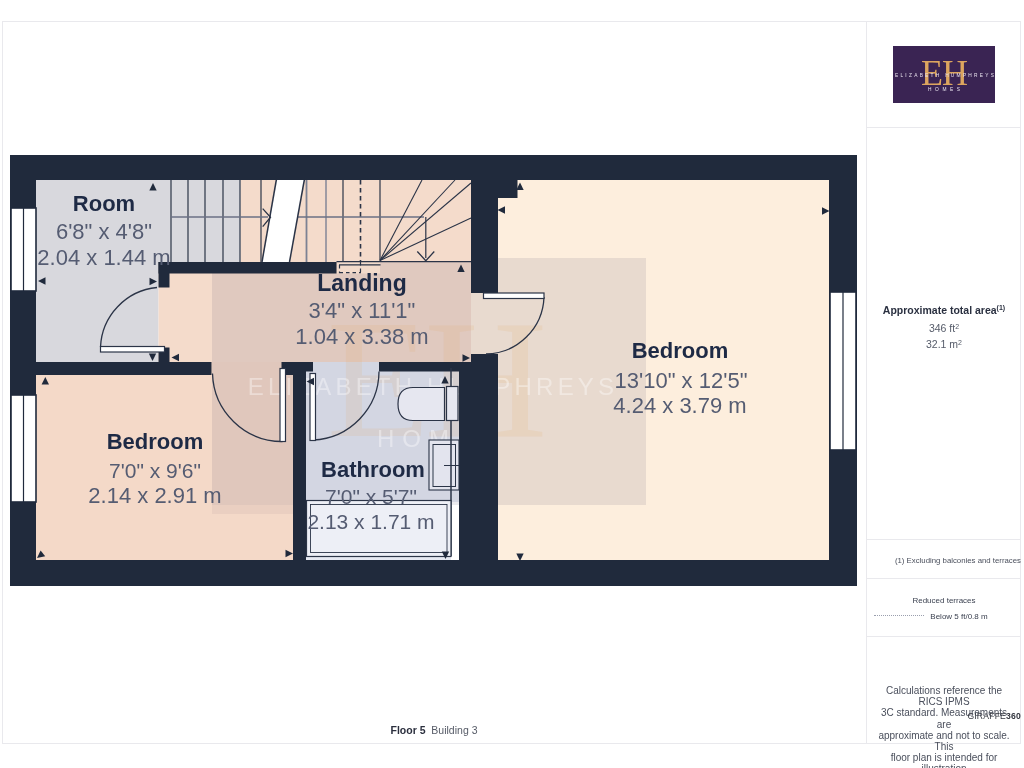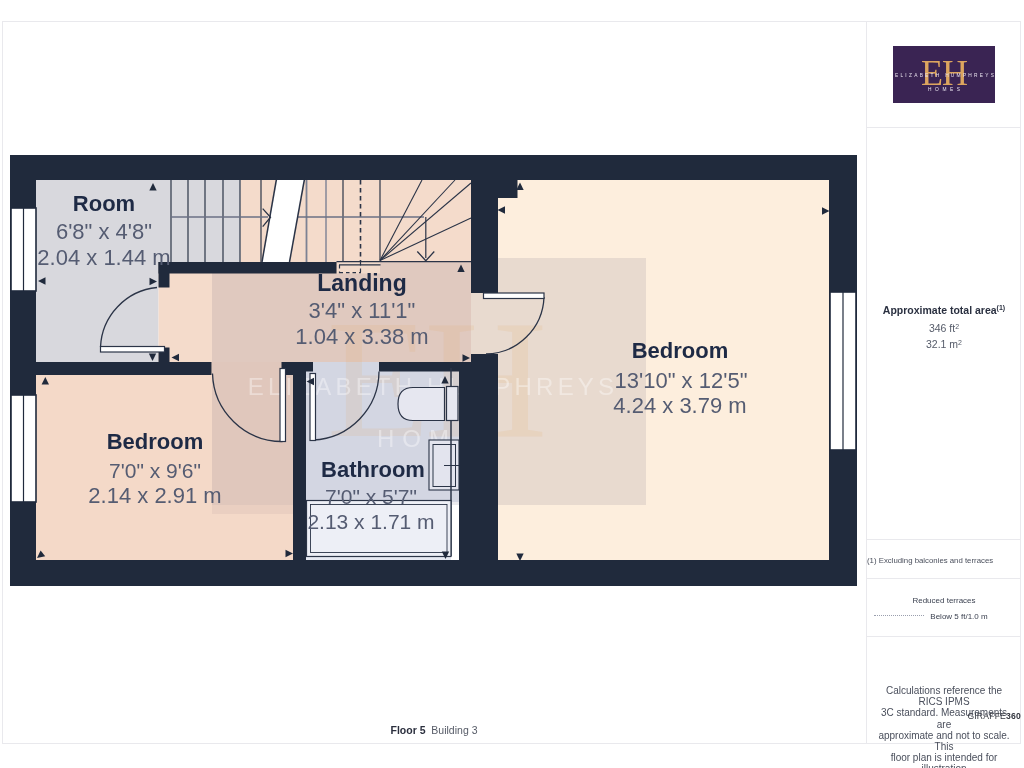--- a/index.html
+++ b/index.html
@@ -228,27 +228,27 @@
 <div class="abs" style="left:867px;top:127px;width:154px;height:1px;background:#e9e9ed;"></div>
 
 <div class="abs" style="left:867px;top:304px;width:154px;text-align:center;font-size:10.5px;font-weight:bold;color:#2a3040;">Approximate total area<span style="font-size:7px;vertical-align:4px;">(1)</span></div>
 
 <div class="abs" style="left:867px;top:322px;width:154px;text-align:center;font-size:10.5px;color:#555b69;">346 ft<span style="font-size:7px;vertical-align:3px;">2</span></div>
 
 <div class="abs" style="left:867px;top:338px;width:154px;text-align:center;font-size:10.5px;color:#555b69;">32.1 m<span style="font-size:7px;vertical-align:3px;">2</span></div>
 
 <div class="abs" style="left:867px;top:539px;width:154px;height:1px;background:#e9e9ed;"></div>
 
-<div class="abs" style="left:867px;top:556px;width:154px;text-align:left;font-size:7.8px;color:#4a4f5c;">(1) Excluding balconies and terraces</div>
+<div class="abs" style="left:867px;top:556px;width:154px;text-align:right;font-size:7.8px;color:#4a4f5c;">(1) Excluding balconies and terraces</div>
 
 <div class="abs" style="left:867px;top:578px;width:154px;height:1px;background:#e9e9ed;"></div>
 
 <div class="abs" style="left:867px;top:596px;width:154px;text-align:center;font-size:8px;color:#3c4251;">Reduced terraces</div>
 <div class="abs" style="left:874px;top:615px;width:50px;border-top:1.5px dotted #9a9fae;"></div>
-<div class="abs" style="left:899px;top:612px;width:120px;font-size:8px;color:#3c4251;text-align:center;">Below 5 ft/1.0 m</div>
+<div class="abs" style="left:899px;top:612px;width:120px;font-size:8px;color:#3c4251;text-align:center;">Below 5 ft/0.8 m</div>
 
 <div class="abs" style="left:867px;top:636px;width:154px;height:1px;background:#e9e9ed;"></div>
 
 <div class="abs" style="left:873px;top:653px;width:142px;text-align:center;font-size:10px;line-height:11.2px;color:#4a4f5c;margin-top:32px;">Calculations reference the RICS IPMS<br>3C standard. Measurements are<br>approximate and not to scale. This<br>floor plan is intended for illustration<br>only.</div>
 
 <div class="abs" style="left:867px;top:711px;width:154px;text-align:right;font-size:8.6px;letter-spacing:0.2px;color:#33363f;">GIRAFFE<b>360</b></div>
 
 </div>
 
 </body></html>

